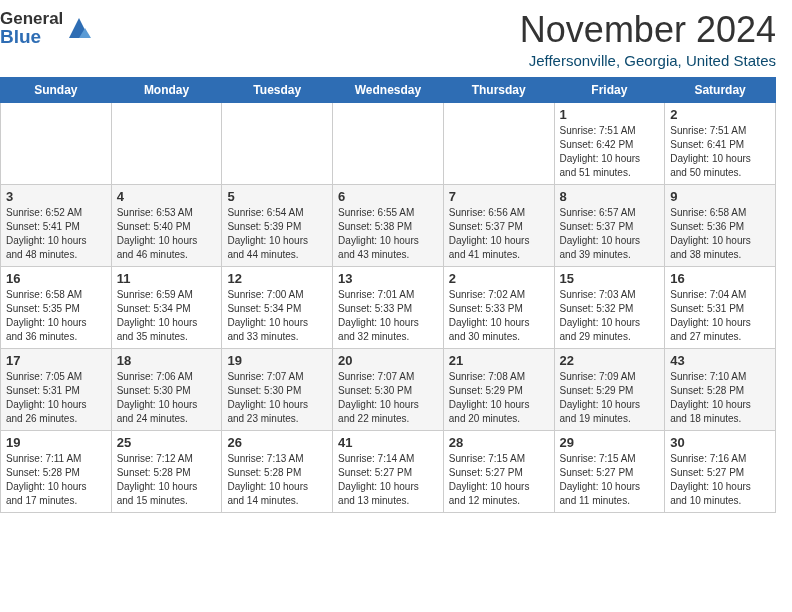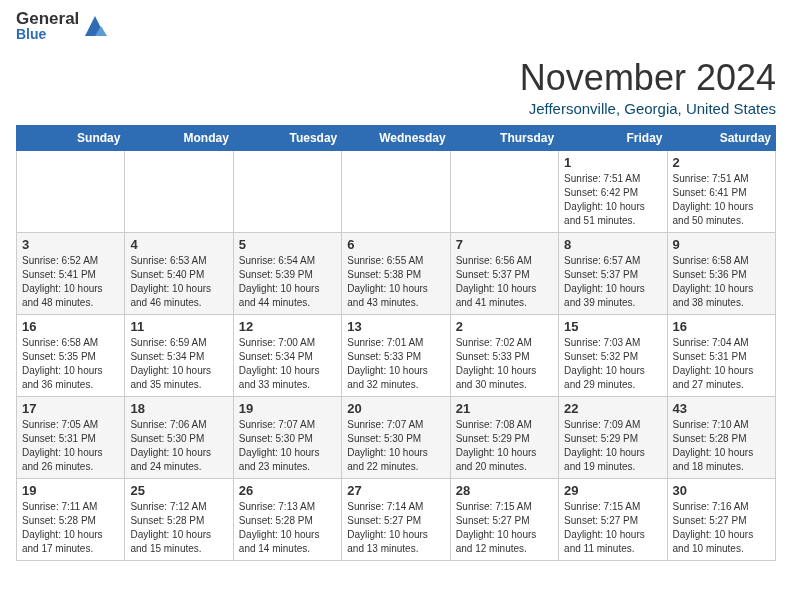--- a/index.html
+++ b/index.html
@@ -5,21 +5,21 @@
     * { box-sizing: border-box; margin: 0; padding: 0; }
     body {
       font-family: Arial, sans-serif;
       background: #fff;
       width: 792px;
       min-height: 612px;
       overflow: hidden;
     }
     .page {
       width: 792px;
-      padding: 10px 16px 10px 16px;
+      padding: 10px 16px 10px 0;
     }
     .header {
       display: flex;
       align-items: flex-start;
       justify-content: space-between;
       margin-bottom: 8px;
     }
     .logo {
       display: flex;
       align-items: center;
@@ -29,32 +29,31 @@
       display: flex;
       flex-direction: column;
       line-height: 1;
     }
     .logo-general {
       font-size: 17px;
       font-weight: bold;
       color: #333;
     }
     .logo-blue {
-      font-size: 14px;
+      font-size: 19px;
       font-weight: bold;
       color: #2e6db4;
     }
     .logo-icon {
       width: 28px;
       height: 28px;
       margin-left: 2px;
     }
     .title-block {
       text-align: right;
-      margin-top: 48px;
     }
     .month-title {
       font-size: 36px;
       font-weight: normal;
       color: #333;
       line-height: 1.1;
     }
     .location-title {
       font-size: 15px;
       color: #0c4a6e;
@@ -65,21 +64,21 @@
       border-collapse: collapse;
       border: 1px solid #ccc;
       table-layout: fixed;
     }
     .calendar th {
       background-color: #2e6db4;
       color: #fff;
       font-size: 12px;
       font-weight: bold;
       padding: 5px 4px;
-      text-align: right;
+      text-align: center;
       border: 1px solid #2e6db4;
     }
     .calendar td {
       border: 1px solid #ccc;
       vertical-align: top;
       padding: 4px 5px;
       font-size: 10.5px;
       color: #333;
       height: 80px;
       background: #fff;
@@ -252,21 +251,21 @@
         </td>
           <td>
           <span class="day-num">25</span>
           <span class="day-info">Sunrise: 7:12 AM<br>Sunset: 5:28 PM<br>Daylight: 10 hours and 15 minutes.</span>
         </td>
           <td>
           <span class="day-num">26</span>
           <span class="day-info">Sunrise: 7:13 AM<br>Sunset: 5:28 PM<br>Daylight: 10 hours and 14 minutes.</span>
         </td>
           <td>
-          <span class="day-num">27</span>
+          <span class="day-num">41</span>
           <span class="day-info">Sunrise: 7:14 AM<br>Sunset: 5:27 PM<br>Daylight: 10 hours and 13 minutes.</span>
         </td>
           <td>
           <span class="day-num">28</span>
           <span class="day-info">Sunrise: 7:15 AM<br>Sunset: 5:27 PM<br>Daylight: 10 hours and 12 minutes.</span>
         </td>
           <td>
           <span class="day-num">29</span>
           <span class="day-info">Sunrise: 7:15 AM<br>Sunset: 5:27 PM<br>Daylight: 10 hours and 11 minutes.</span>
         </td>

